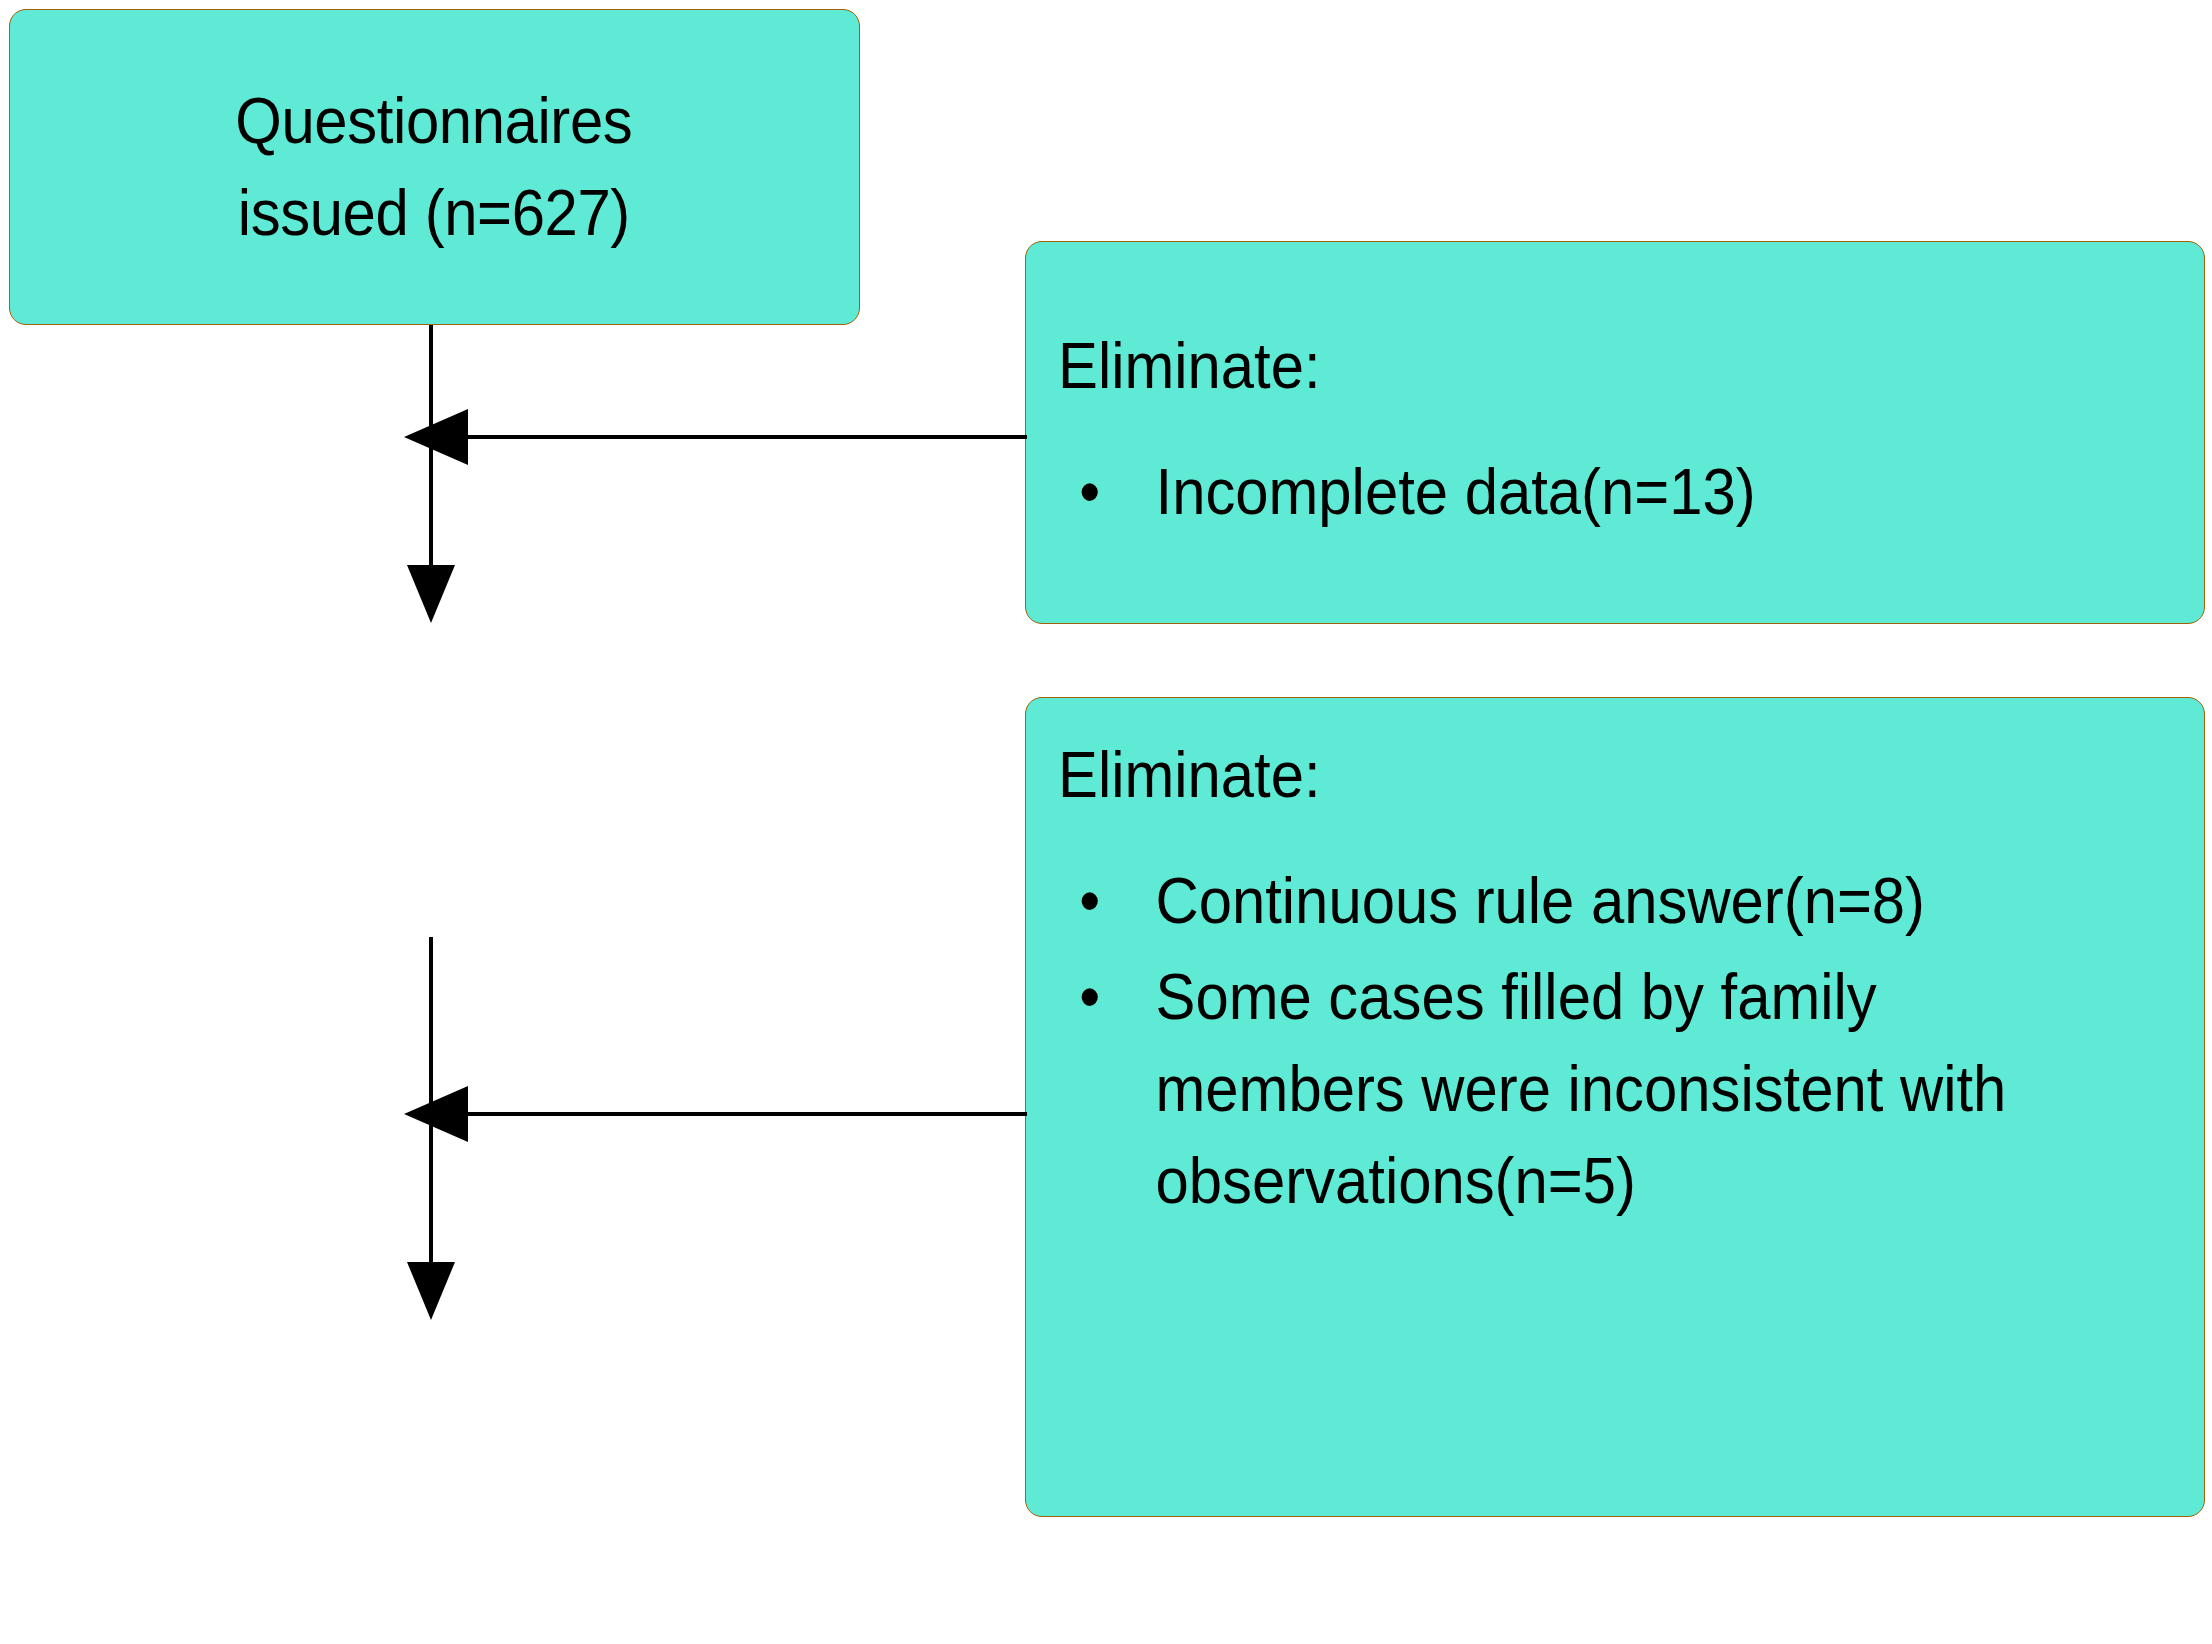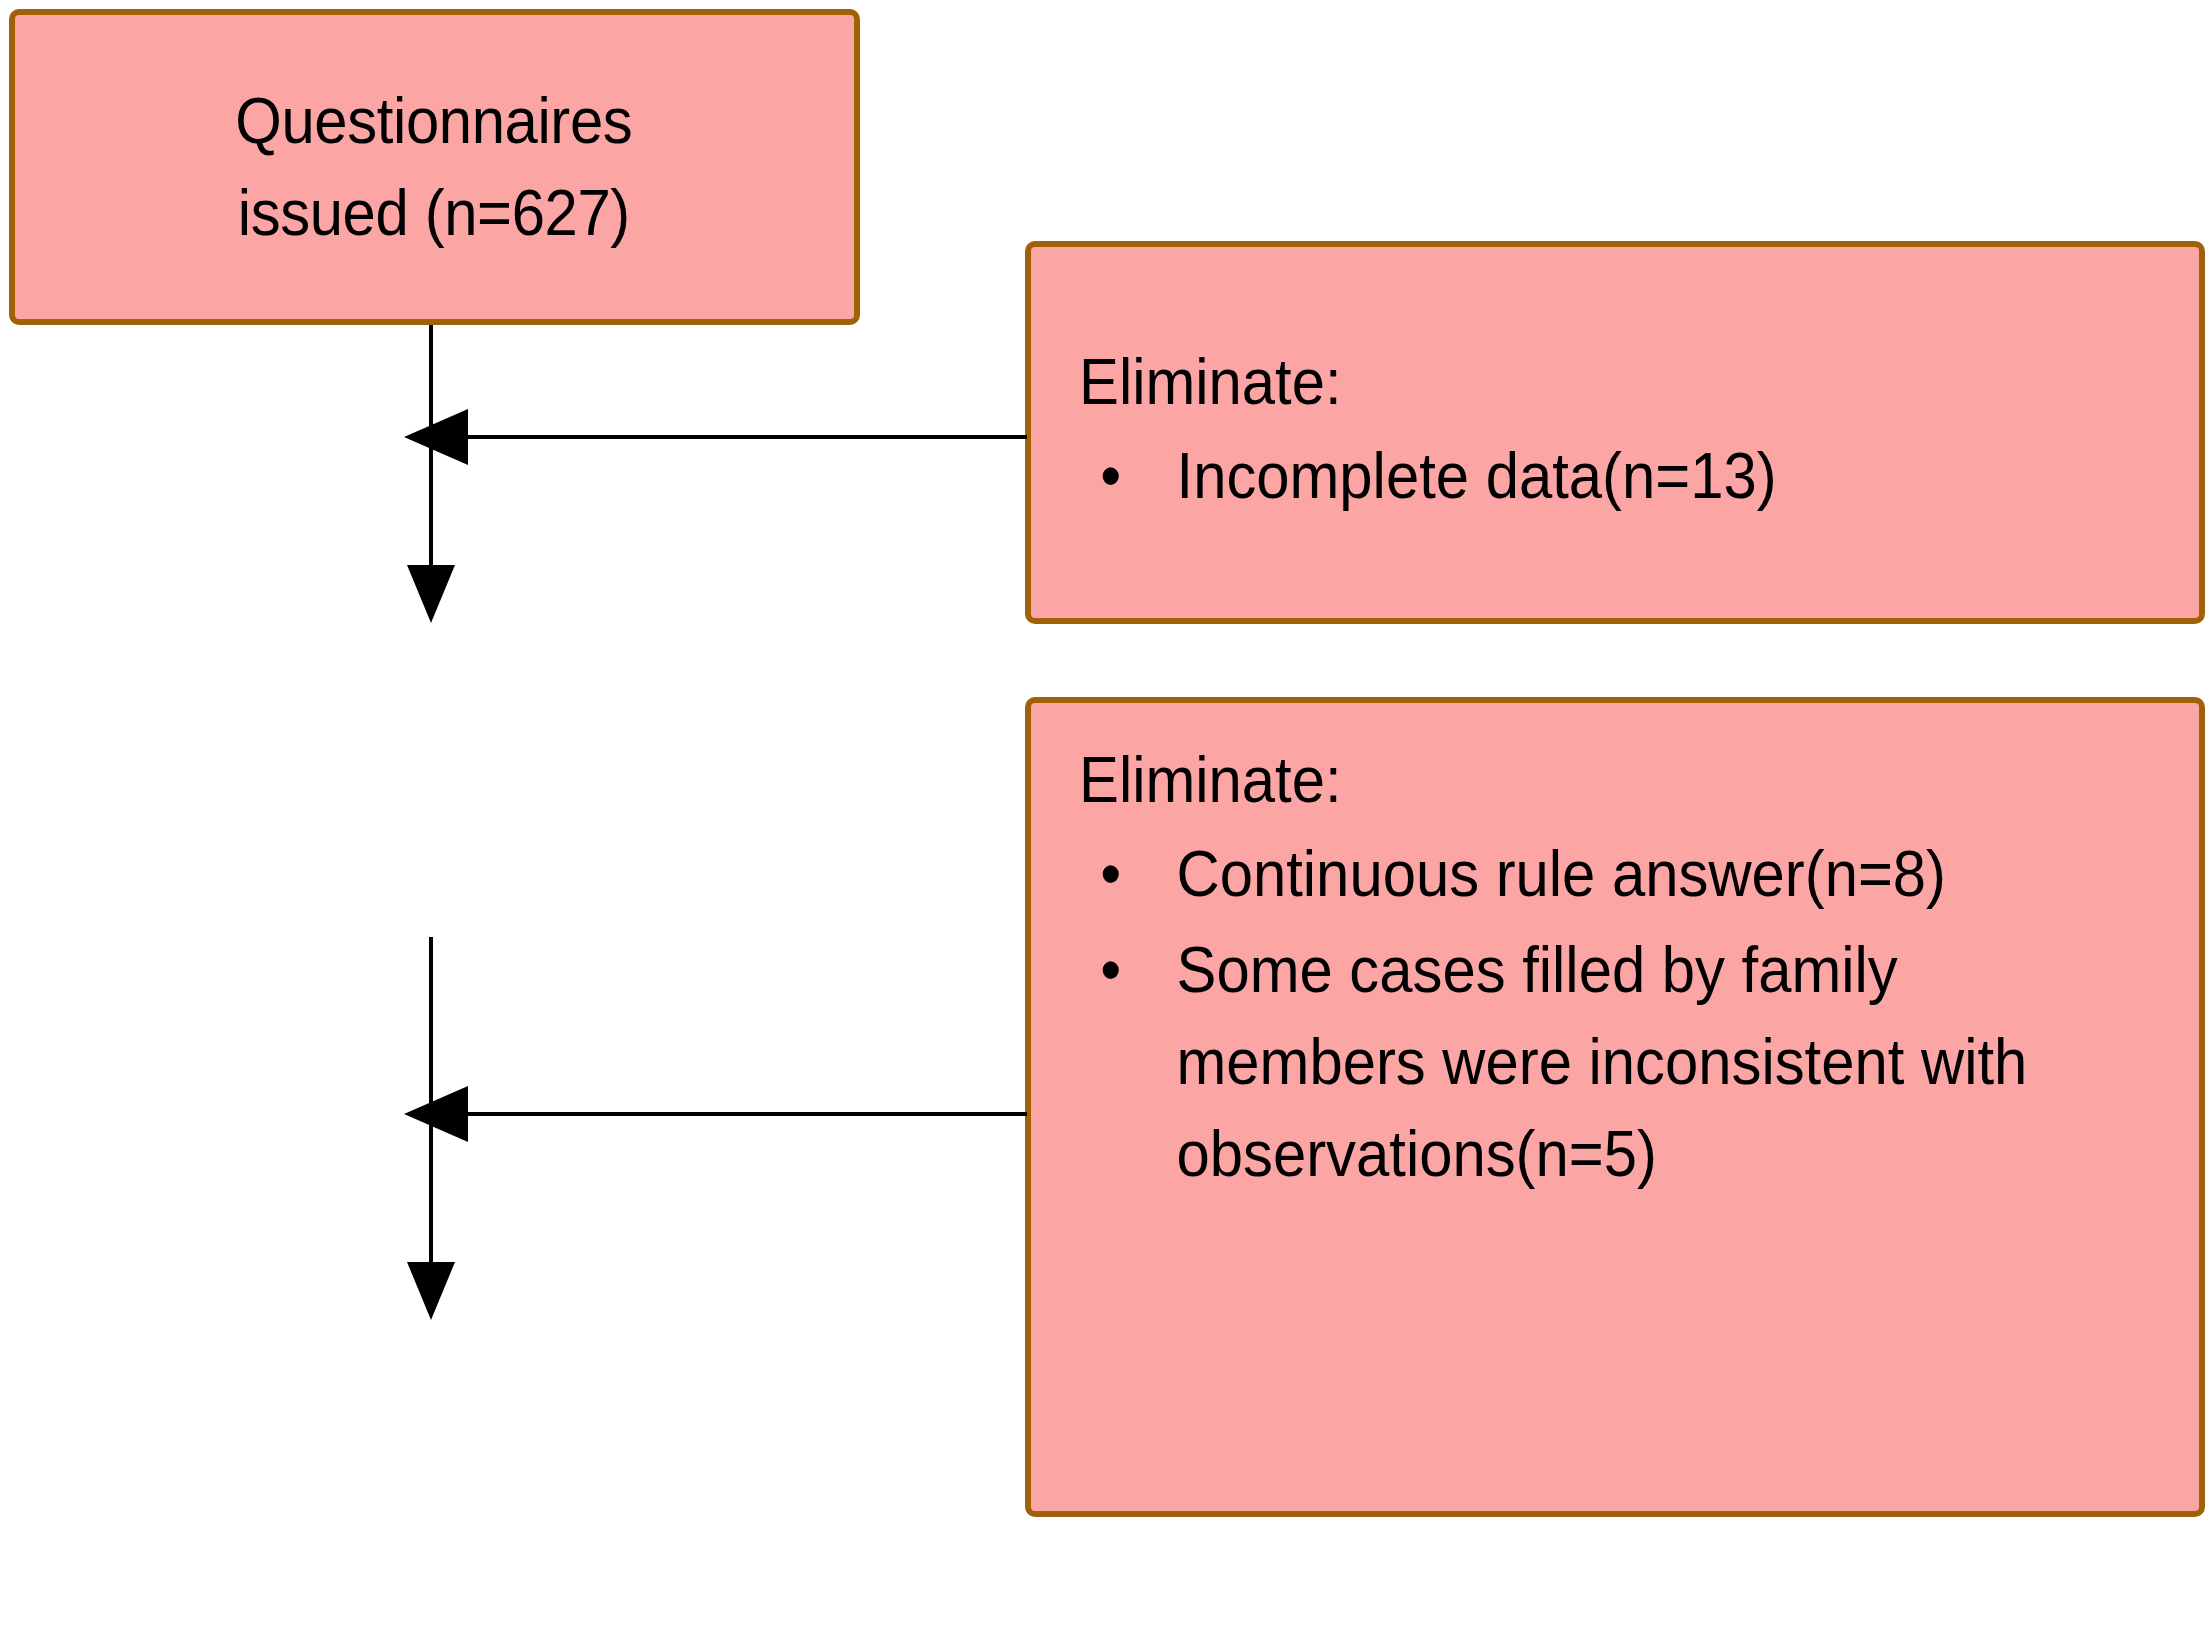--- a/index.html
+++ b/index.html
@@ -14,44 +14,45 @@
     height: 1644px;
     background: #ffffff;
     overflow: hidden;
     font-family: "Liberation Sans", "DejaVu Sans", sans-serif;
   }
 
   
   .node {
     position: absolute;
     box-sizing: border-box;
-    background: #fca5a5;
-    border: 6px solid #a16207;
-    border-radius: 10px;
+    background: #5eead4;
+    border: 1px solid #a16207;
+    border-radius: 17px;
     display: flex;
     flex-direction: column;
     justify-content: center;
     color: #000000;
   }
   .node.center-node {
     align-items: center;
     text-align: center;
   }
   .node-text {
     font-size: 65px;
     line-height: 1.42;
     letter-spacing: -0.4px;
     white-space: pre-line;
     transform: scaleX(0.92);
   }
 
   
   .node.list-node {
     justify-content: flex-start;
-    padding: 35px 41px 35px 48px;
+    padding: 35px 41px 35px 32px;
+    gap: 32px;
   }
   .elim-title {
     font-size: 65px;
     line-height: 1.3;
     margin-bottom: 5.3px;
     transform: scaleX(0.92);
     transform-origin: left center;
   }
   .bullet-list {
     list-style: none;

